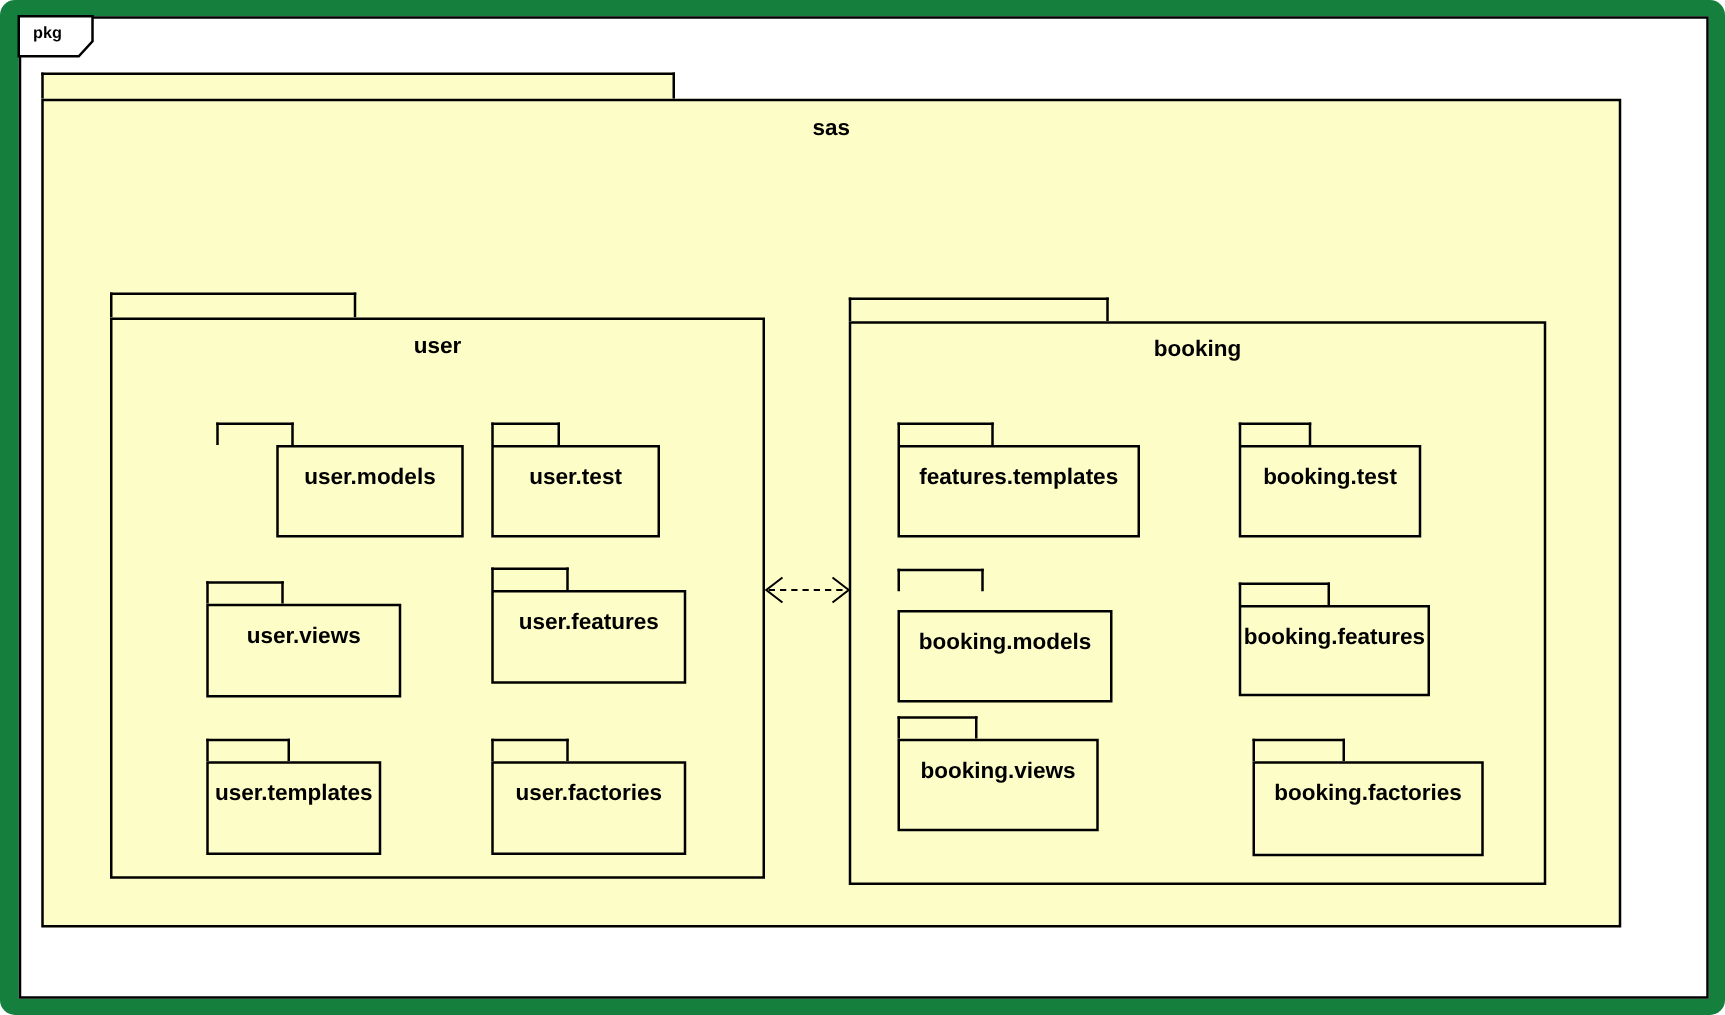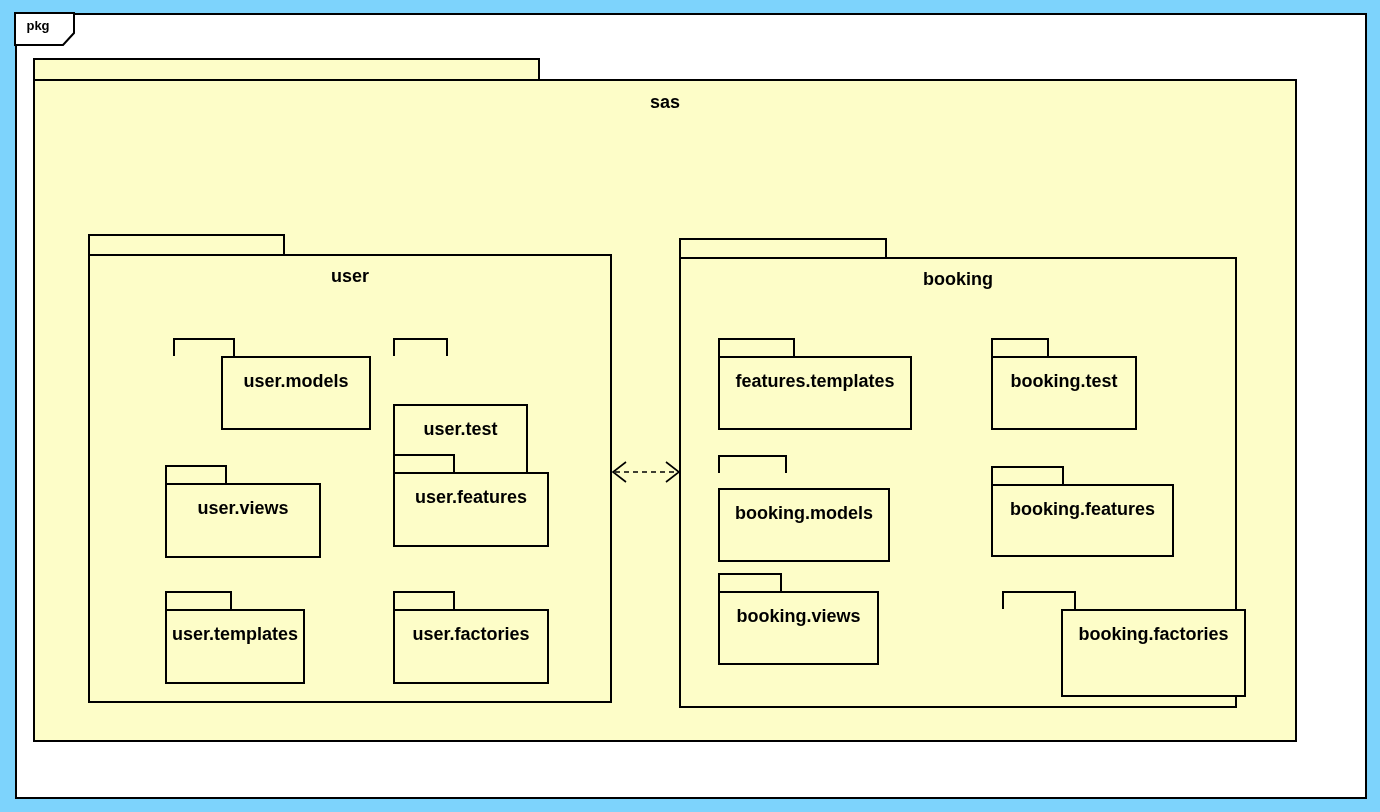--- a/index.html
+++ b/index.html
@@ -5,22 +5,23 @@
   html, body {
     margin: 0;
     padding: 0;
     background: #ffffff;
     font-family: "Liberation Sans", "DejaVu Sans", sans-serif;
   }
   #canvas {
     position: relative;
     width: 1380px;
     height: 812px;
-    background: #7dd3fc;
+    background: #15803d;
     overflow: hidden;
+    border-radius: 12px;
   }
   
   .uml-frame {
     position: absolute;
     left: 15px; top: 13px;
     width: 1352px; height: 786px;
     border: 2px solid #000;
     box-sizing: border-box;
     background: #ffffff;
   }
@@ -107,21 +108,21 @@
 
   <div class="pkg">
     <div class="pkg-tab" style="left:173px; top:338px; width:62px; height:18px;"></div>
     <div class="pkg-body pad-sub" style="left:173px; top:356px; width:150px; height:74px;margin-left:48px;">
       <span class="pkg-label">user.models</span>
     </div>
   </div>
 
   <div class="pkg">
     <div class="pkg-tab" style="left:393px; top:338px; width:55px; height:18px;"></div>
-    <div class="pkg-body pad-sub" style="left:393px; top:356px; width:135px; height:74px;margin-top:48px;">
+    <div class="pkg-body pad-sub" style="left:393px; top:356px; width:135px; height:74px;">
       <span class="pkg-label">user.test</span>
     </div>
   </div>
 
   <div class="pkg">
     <div class="pkg-tab" style="left:165px; top:465px; width:62px; height:18px;"></div>
     <div class="pkg-body pad-sub" style="left:165px; top:483px; width:156px; height:75px;">
       <span class="pkg-label">user.views</span>
     </div>
   </div>
@@ -163,35 +164,35 @@
 
   <div class="pkg">
     <div class="pkg-tab" style="left:718px; top:455px; width:69px; height:18px;"></div>
     <div class="pkg-body pad-sub" style="left:718px; top:488px; width:172px; height:74px;">
       <span class="pkg-label">booking.models</span>
     </div>
   </div>
 
   <div class="pkg">
     <div class="pkg-tab" style="left:991px; top:466px; width:73px; height:18px;"></div>
-    <div class="pkg-body pad-sub" style="left:991px; top:484px; width:183px; height:73px;">
+    <div class="pkg-body pad-sub" style="left:991px; top:484px; width:153px; height:73px;">
       <span class="pkg-label">booking.features</span>
     </div>
   </div>
 
   <div class="pkg">
     <div class="pkg-tab" style="left:718px; top:573px; width:64px; height:18px;"></div>
     <div class="pkg-body pad-sub" style="left:718px; top:591px; width:161px; height:74px;">
       <span class="pkg-label">booking.views</span>
     </div>
   </div>
 
   <div class="pkg">
     <div class="pkg-tab" style="left:1002px; top:591px; width:74px; height:18px;"></div>
-    <div class="pkg-body pad-sub" style="left:1061px; top:609px; width:185px; height:88px;">
+    <div class="pkg-body pad-sub" style="left:1002px; top:609px; width:185px; height:76px;">
       <span class="pkg-label">booking.factories</span>
     </div>
   </div>
 
   <div class="arrow-wrap">
     <svg width="76" height="28" viewBox="0 0 76 28">
       <line x1="7" y1="14" x2="69" y2="14" stroke="#000" stroke-width="1.6" stroke-dasharray="5,4"></line>
       <path d="M18,4 L5,14 L18,24" fill="none" stroke="#000" stroke-width="1.6"></path>
       <path d="M58,4 L71,14 L58,24" fill="none" stroke="#000" stroke-width="1.6"></path>
     </svg>

